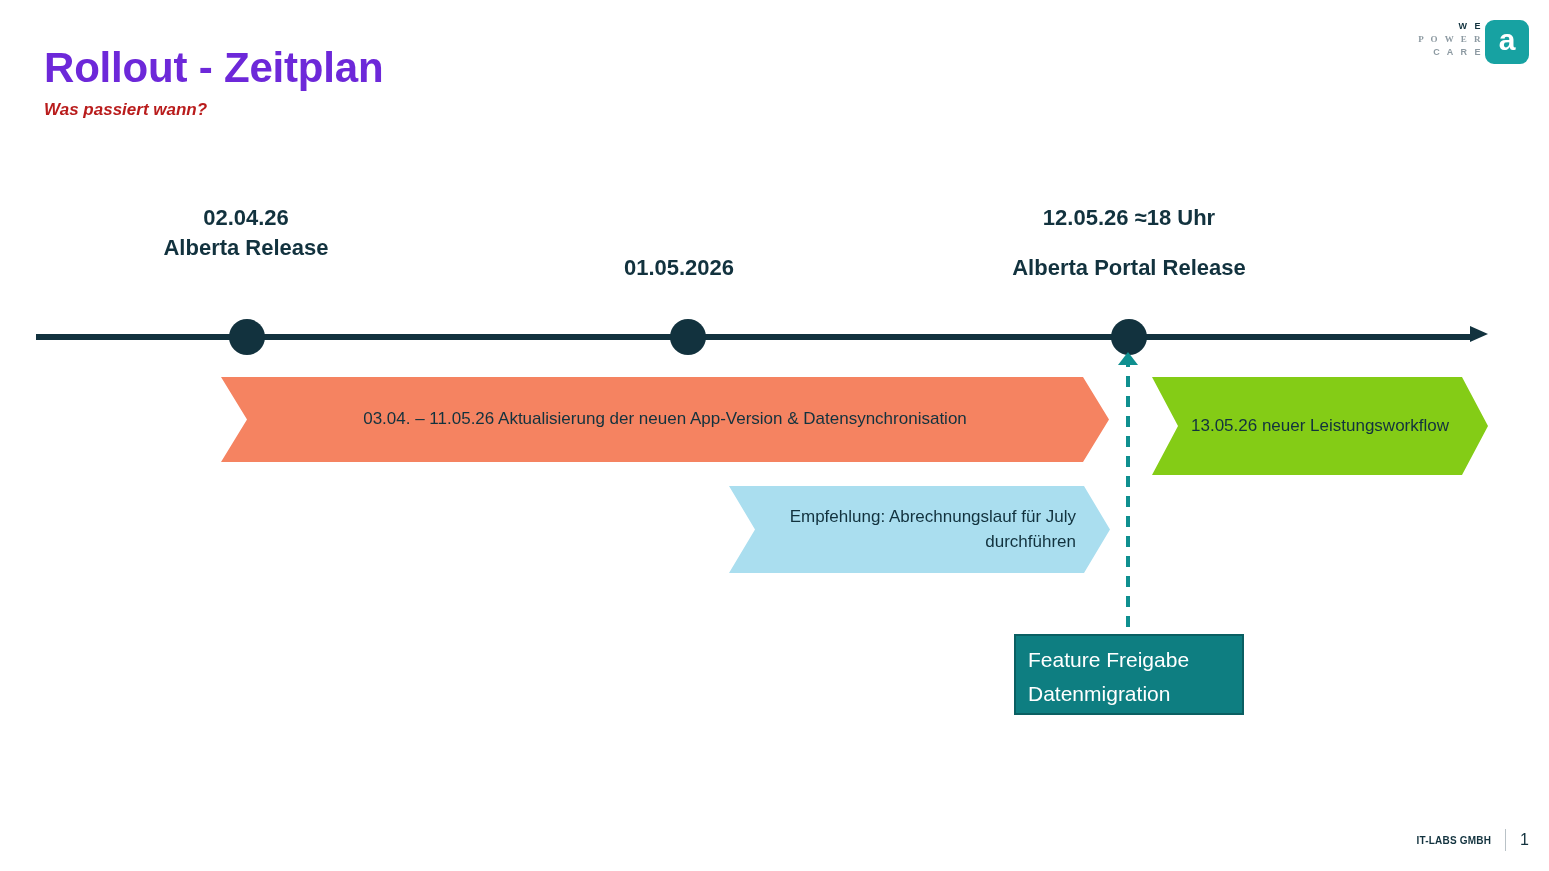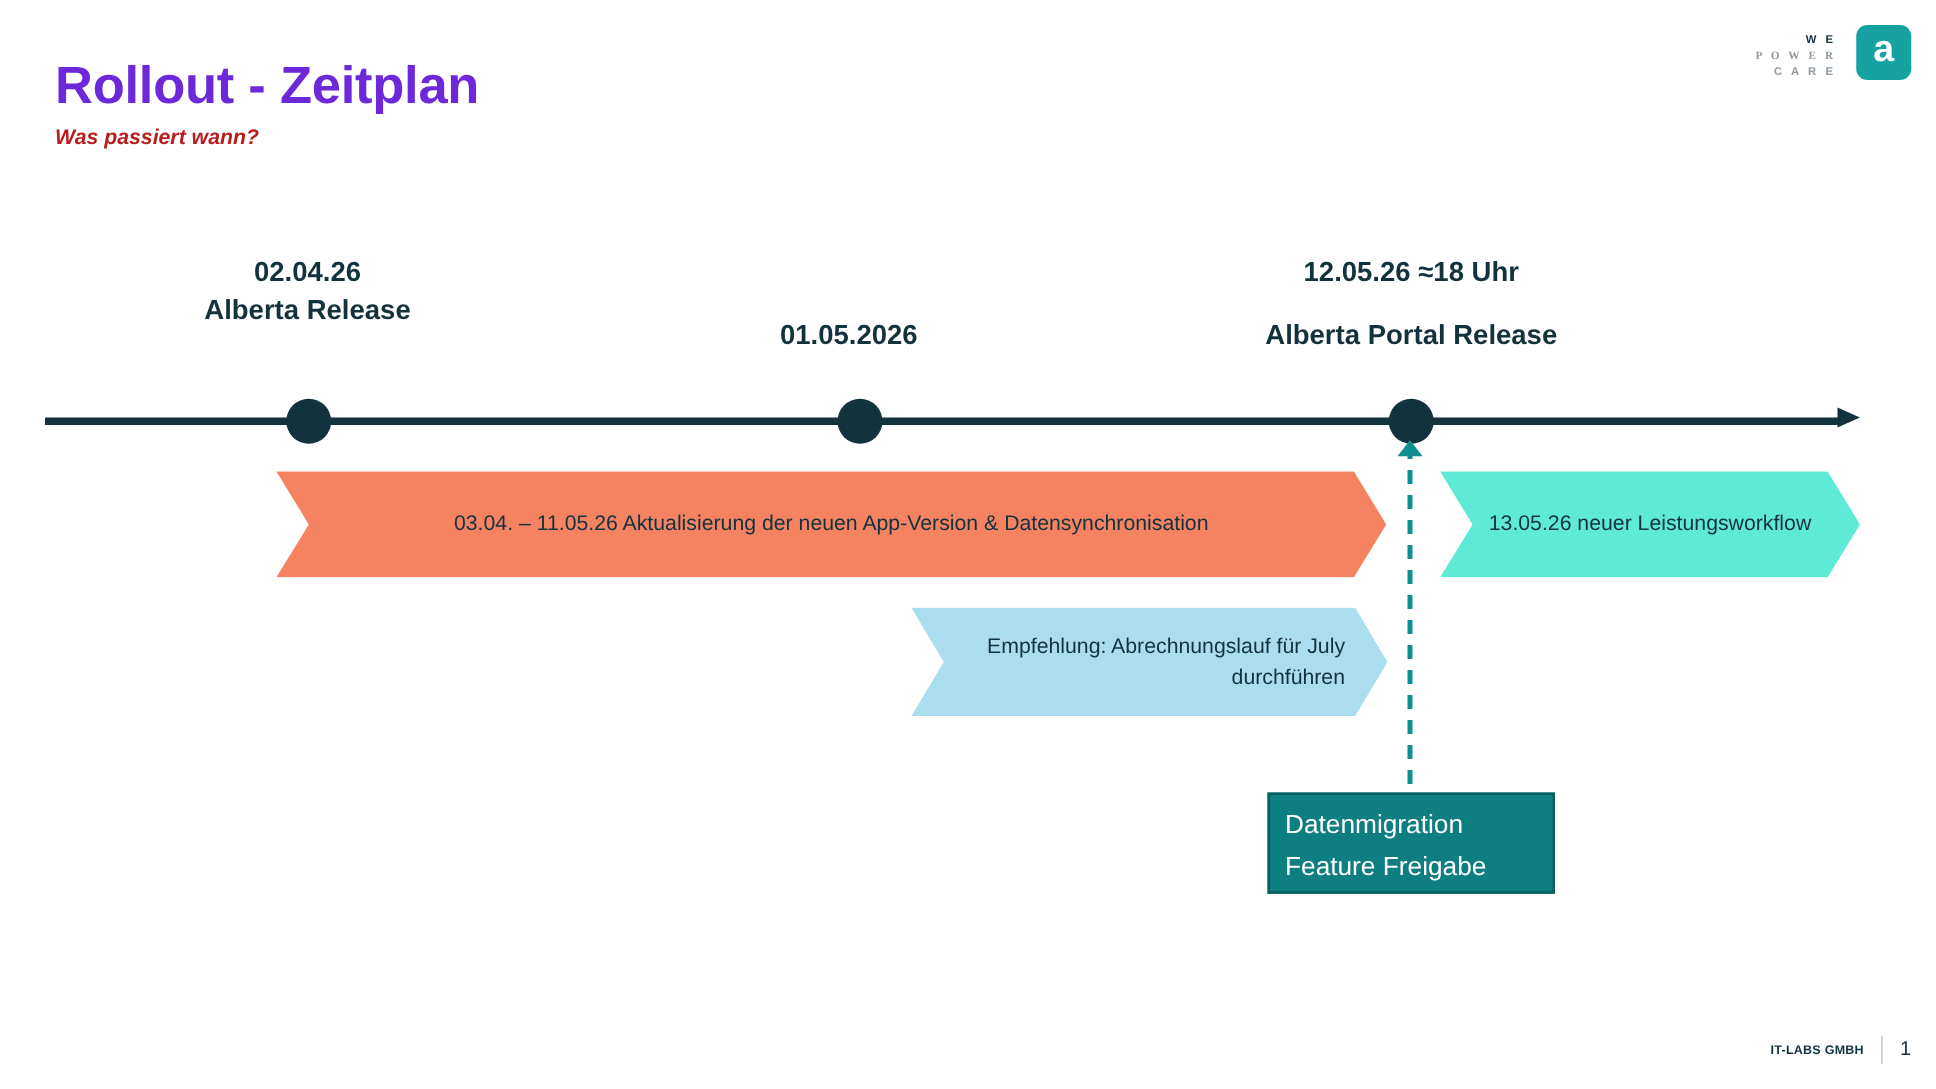--- a/index.html
+++ b/index.html
@@ -35,22 +35,22 @@
     font-weight: bold;
     color: #b91c1c;
   }
 
   
   #logo {
     position: absolute;
     right: 20px;
     top: 20px;
     display: flex;
-    align-items: flex-end;
-    gap: 16px;
+    align-items: flex-start;
+    gap: 2px;
     margin-left: 44px;
   }
   #logo-words {
     text-align: right;
     font-size: 9px;
     letter-spacing: 2.5px;
     color: #12323e;
     line-height: 1.45;
     font-weight: bold;
   }
@@ -142,22 +142,22 @@
     left: 221px;
     top: 377px;
     width: 888px;
     height: 85px;
     background: #f58361;
   }
   #bar-workflow {
     left: 1152px;
     top: 377px;
     width: 336px;
-    height: 85px;
-    background: #5eead4;
+    height: 98px;
+    background: #84cc16;
   }
   #bar-empfehlung {
     left: 729px;
     top: 486px;
     width: 381px;
     height: 87px;
     background: #aadeef;
   }
 
   
@@ -263,21 +263,21 @@
 <div class="milestone-dot" style="left:1111px;"></div>
 
 <div class="chev" id="bar-update">03.04. – 11.05.26 Aktualisierung der neuen App-Version &amp; Datensynchronisation</div>
 <div class="chev" id="bar-workflow">13.05.26 neuer Leistungsworkflow</div>
 <div class="chev" id="bar-empfehlung">Empfehlung: Abrechnungslauf für July durchführen</div>
 
 <div id="dashed-connector"></div>
 <div id="dashed-arrowhead"></div>
 
 <div id="callout-datenmigration">
+  <div>Feature Freigabe</div>
   <div>Datenmigration</div>
-  <div>Feature Freigabe</div>
 </div>
 
 <div id="footer">
   <div id="footer-company">IT-LABS GMBH</div>
   <div id="footer-divider"></div>
   <div id="footer-page">1</div>
 </div>
 
 </body></html>

